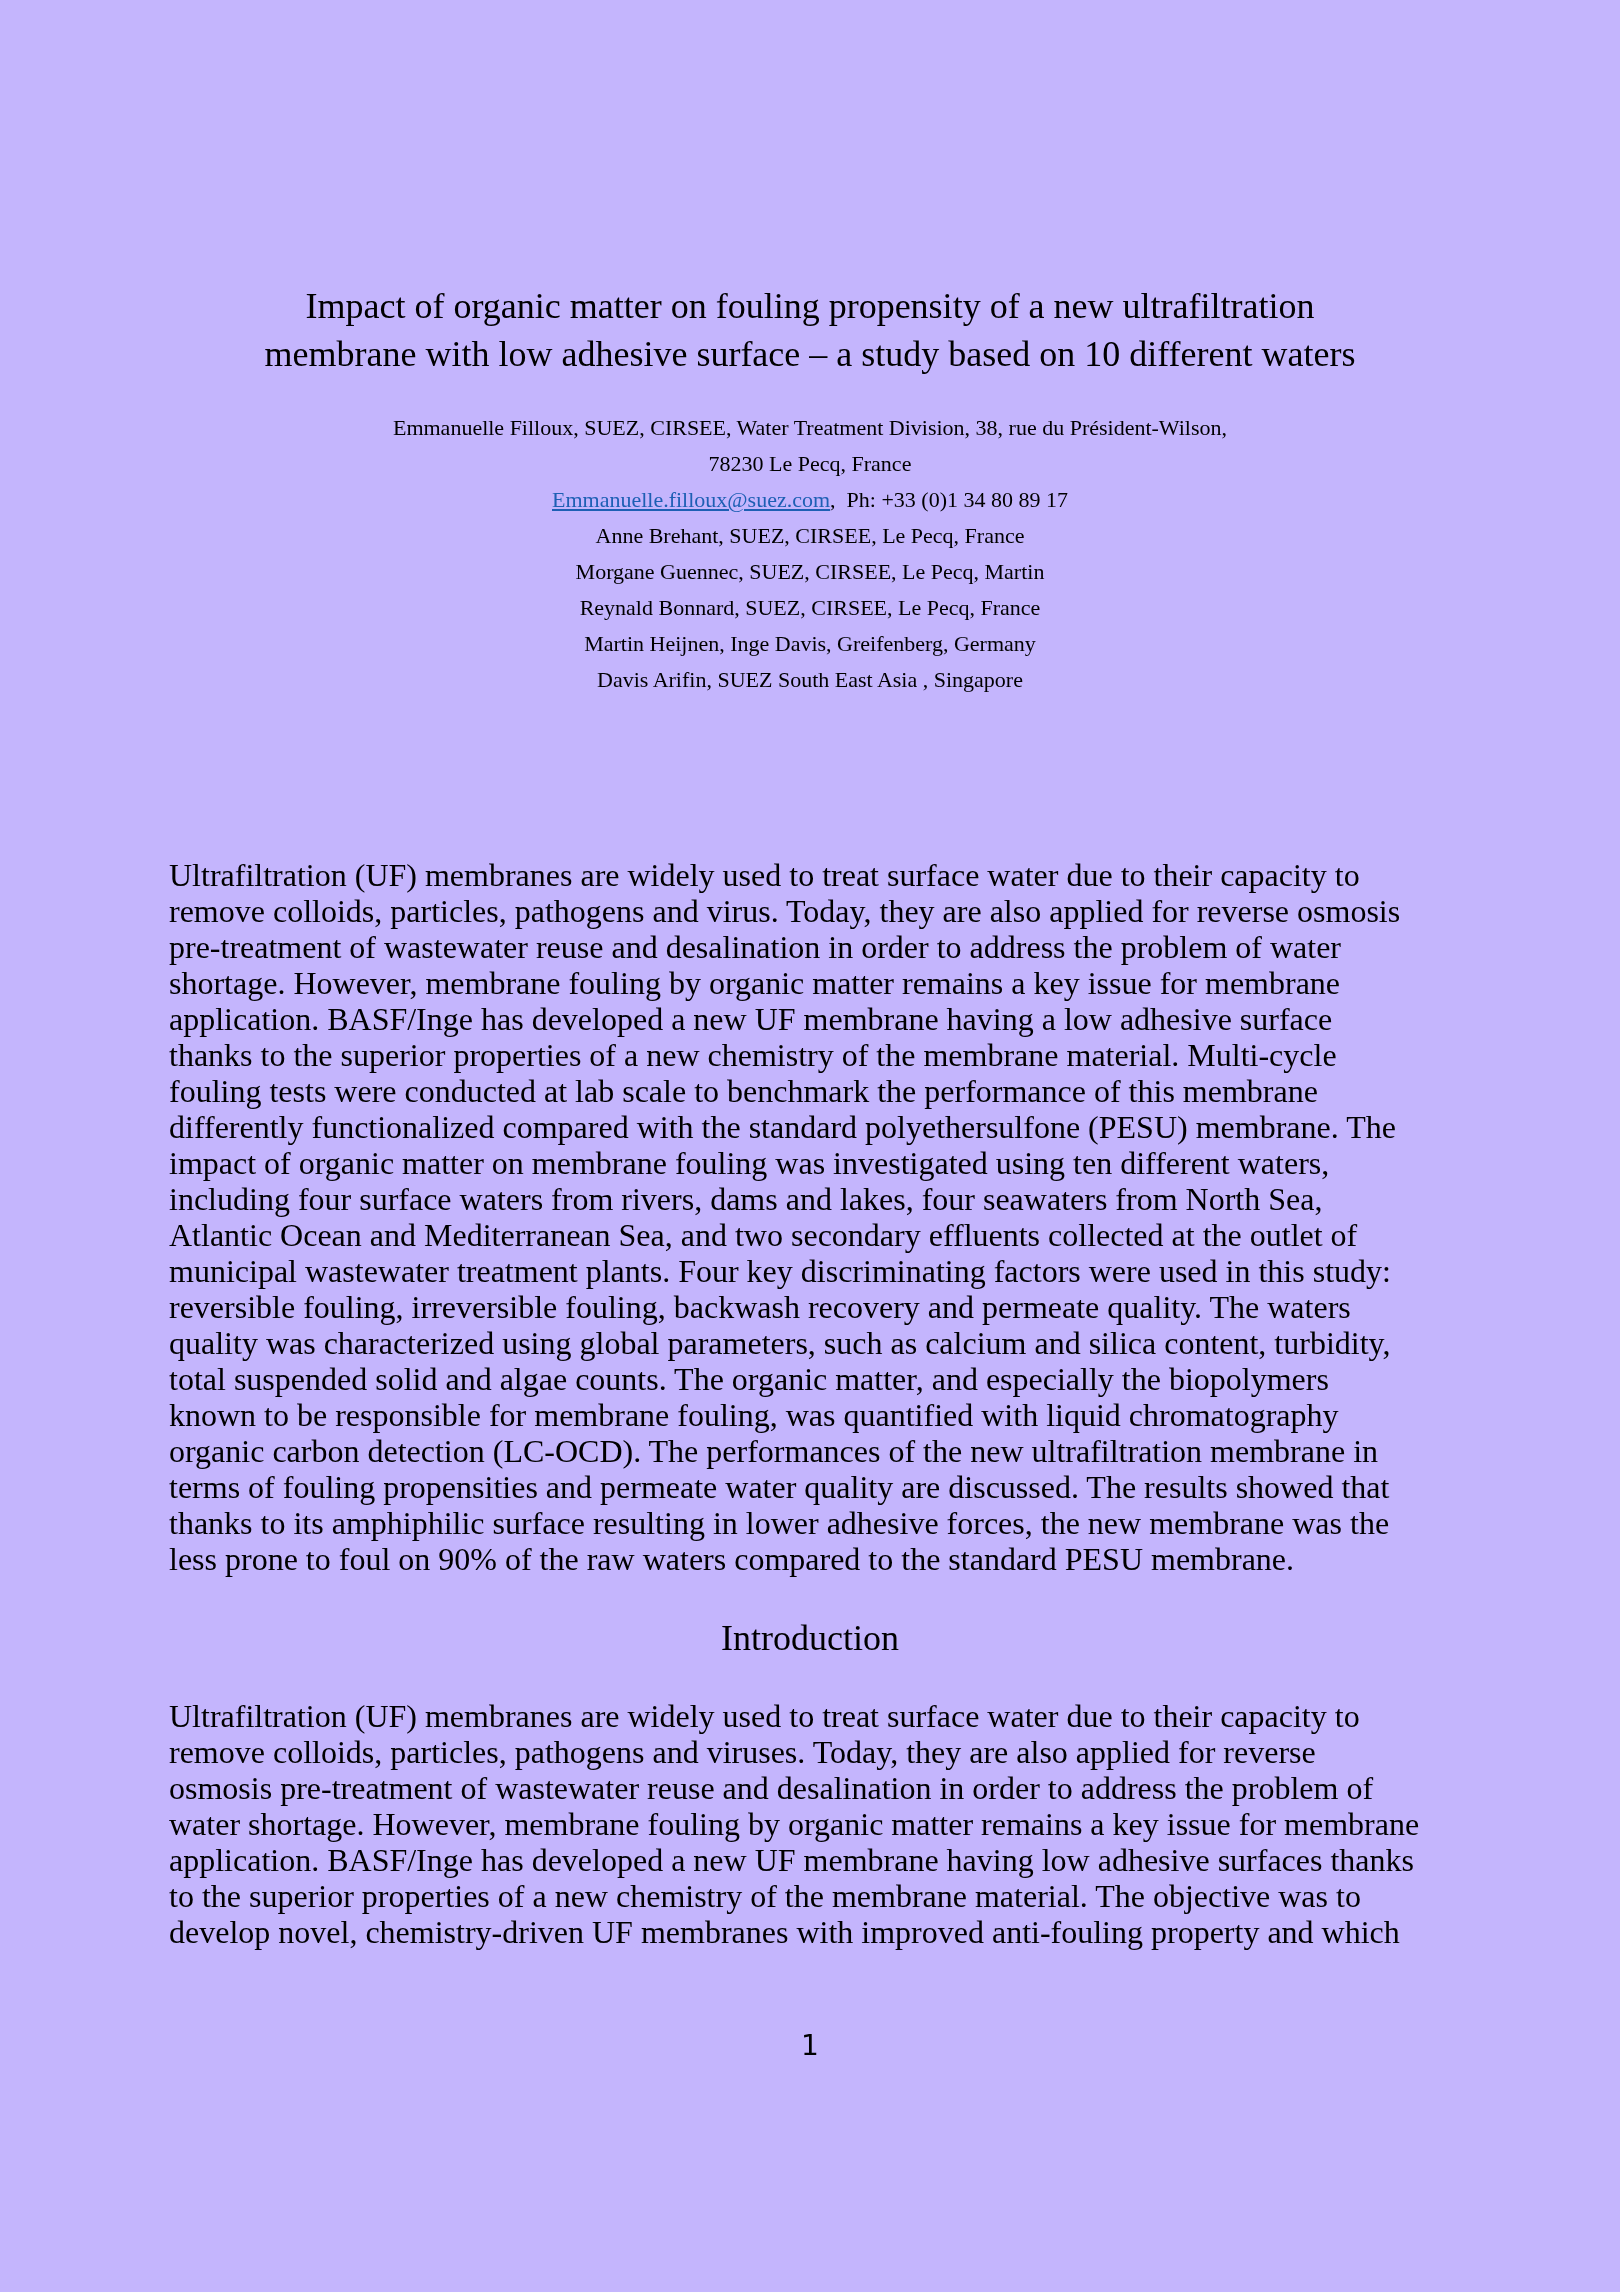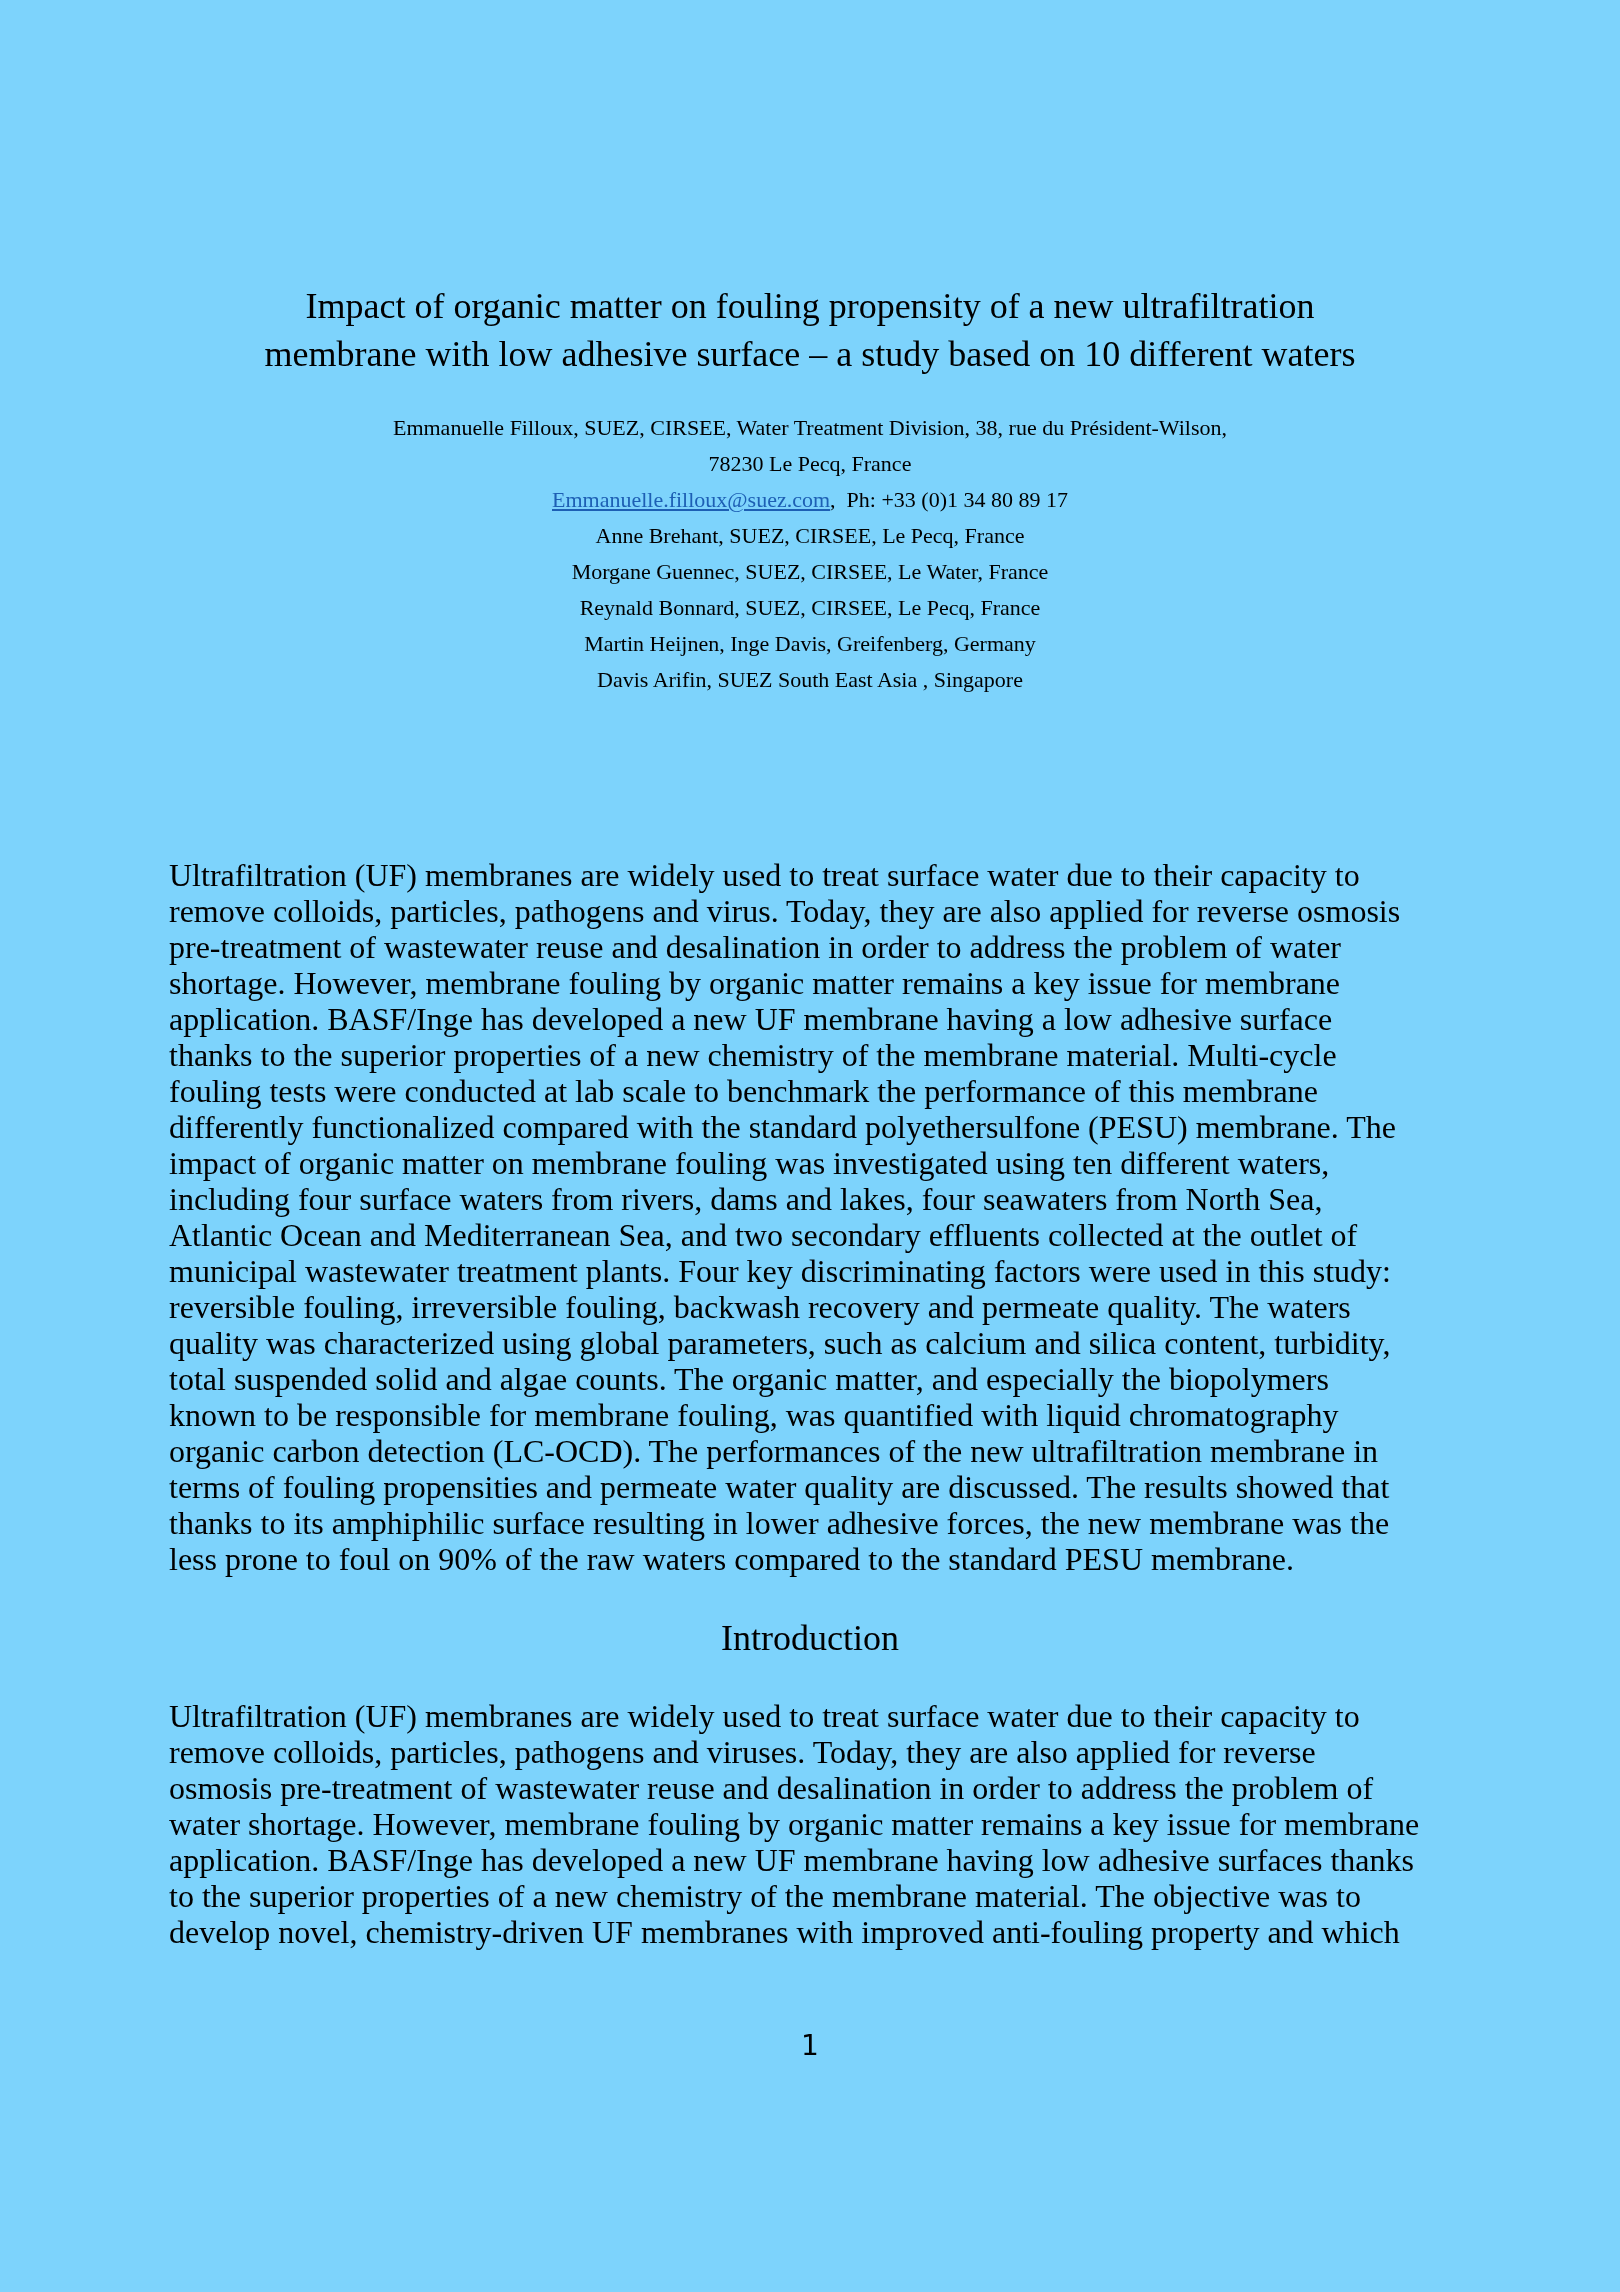--- a/index.html
+++ b/index.html
@@ -4,21 +4,21 @@
 <style>
   html, body {
     margin: 0;
     padding: 0;
     background: #ffffff;
   }
   .page {
     position: relative;
     width: 1620px;
     height: 2293px;
-    background: #7dd3fc;
+    background: #c4b5fd;
     color: #000000;
     font-family: "Liberation Serif", serif;
     overflow: hidden;
   }
   .paper-title {
     position: absolute;
     top: 282px;
     left: 0;
     width: 100%;
     margin: 0;
@@ -86,21 +86,21 @@
 <div class="page">
 
   <h1 class="paper-title">Impact of organic matter on fouling propensity of a new ultrafiltration
 membrane with low adhesive surface – a study based on 10 different waters</h1>
 
   <div class="authors-block">
     <div class="author-line">Emmanuelle Filloux, SUEZ, CIRSEE, Water Treatment Division, 38, rue du Président-Wilson,</div>
     <div class="author-line">78230 Le Pecq, France</div>
     <div class="author-line"><a class="email-link">Emmanuelle.filloux@suez.com</a><span>, &nbsp;Ph: +33 (0)1 34 80 89 17</span></div>
     <div class="author-line">Anne Brehant, SUEZ, CIRSEE, Le Pecq, France</div>
-    <div class="author-line">Morgane Guennec, SUEZ, CIRSEE, Le Water, France</div>
+    <div class="author-line">Morgane Guennec, SUEZ, CIRSEE, Le Pecq, Martin</div>
     <div class="author-line">Reynald Bonnard, SUEZ, CIRSEE, Le Pecq, France</div>
     <div class="author-line">Martin Heijnen, Inge Davis, Greifenberg, Germany</div>
     <div class="author-line">Davis Arifin, SUEZ South East Asia , Singapore</div>
   </div>
 
 
   <div class="body-text abstract-body">Ultrafiltration (UF) membranes are widely used to treat surface water due to their capacity to
 remove colloids, particles, pathogens and virus. Today, they are also applied for reverse osmosis
 pre-treatment of wastewater reuse and desalination in order to address the problem of water
 shortage. However, membrane fouling by organic matter remains a key issue for membrane

